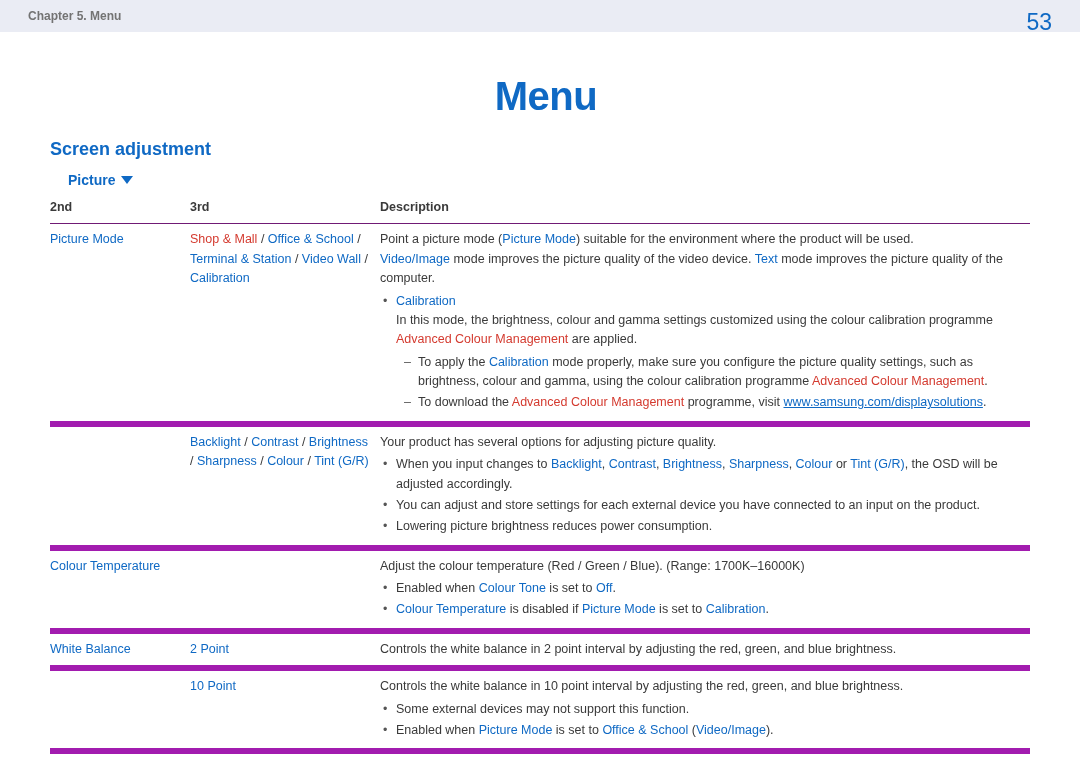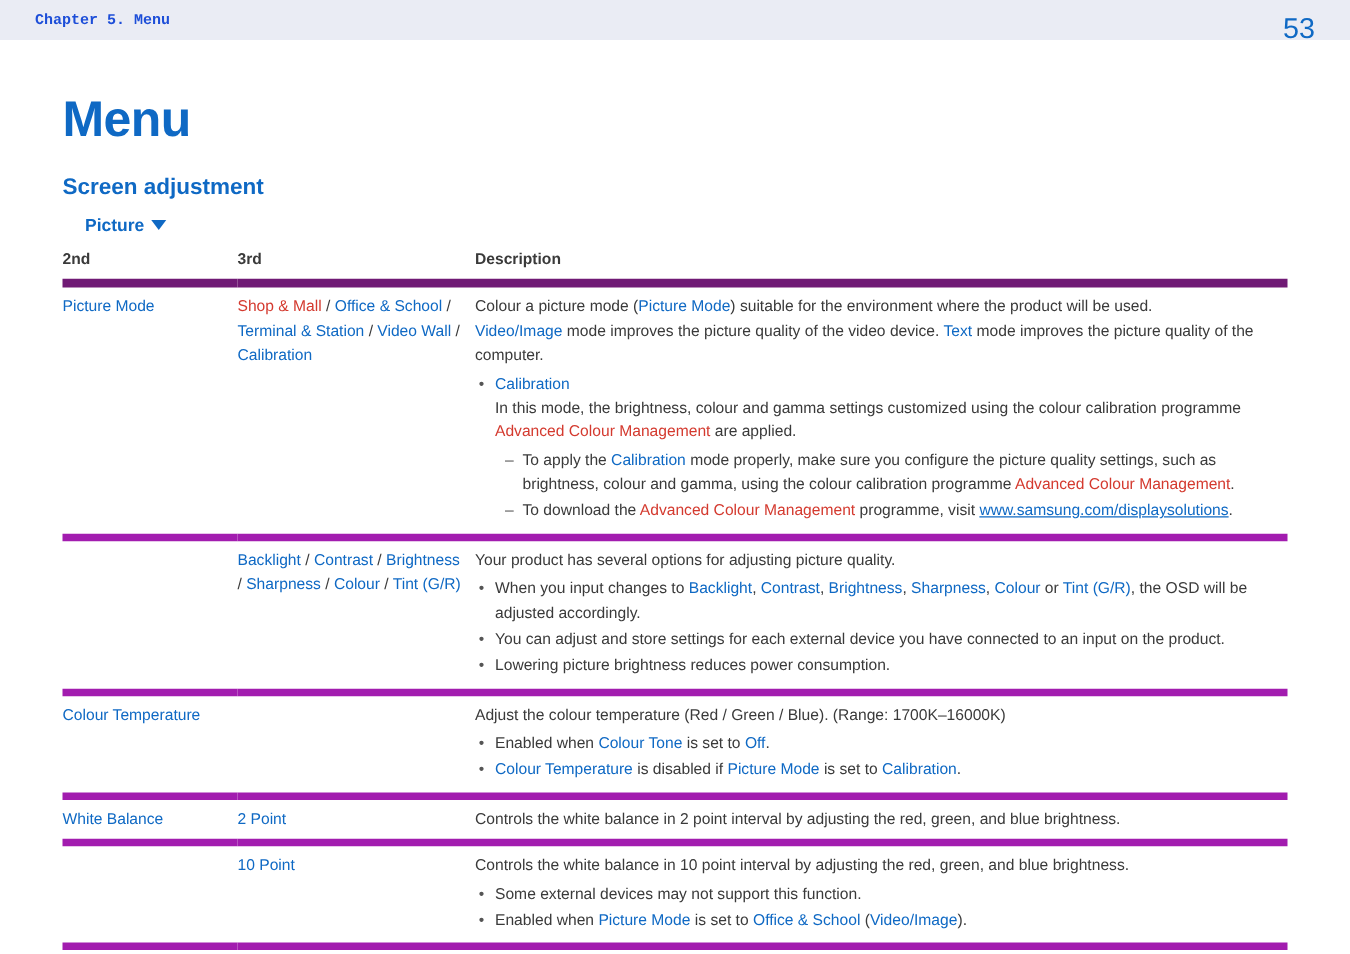--- a/index.html
+++ b/index.html
@@ -11,29 +11,30 @@
     width: 1080px;
   }
   .header-band {
     background: #eaecf4;
     height: 32px;
     padding: 0 28px;
     display: flex;
     align-items: center;
     justify-content: space-between;
   }
-  .breadcrumb { color: #1d4ed8; font-size: 12px; font-weight: 600; font-family: Liberation Mono, monospace; }
+  .breadcrumb { color: #737373; font-size: 12px; font-weight: 600; }
   .page-num { color: #0f69c4; font-size: 23px; font-weight: 400; margin-top: 13px; }
   .page { padding: 14px 50px 20px 50px; }
   h1.menu-title {
     color: #0f69c4;
     font-size: 40px;
     font-weight: 700;
-    margin: 28px 0 20px 0;
+    margin: 28px 0 20px 12px;
     letter-spacing: -0.5px;
+    text-align: center;
   }
   h2.section-title {
     color: #0f69c4;
     font-size: 18px;
     font-weight: 700;
     margin: 6px 0 12px 0;
   }
   .tab-row { margin: 4px 0 4px 18px; }
   .tab-label {
     color: #0f69c4;
@@ -55,21 +56,21 @@
     width: 100%;
     border-collapse: collapse;
     font-size: 12.5px;
     line-height: 1.55;
   }
   table.menu-table th {
     text-align: left;
     font-weight: 700;
     color: #3a3a3a;
     padding: 6px 6px 6px 0;
-    border-bottom: 7px solid #701a75;
+    border-bottom: 1px solid #701a75;
   }
   table.menu-table td {
     vertical-align: top;
     padding: 6px 10px 6px 0;
     border-bottom: 6px solid #a21caf;
   }
   .col-2nd { width: 140px; }
   .col-3rd { width: 190px; }
   .blue { color: #0f69c4; }
   .red { color: #d43a2f; text-align: right; }
@@ -140,21 +141,21 @@
     </thead>
     <tbody>
 
       <tr>
         <td class="blue">Picture Mode</td>
         <td>
           <span class="red">Shop &amp; Mall</span><span> / </span><span class="blue">Office &amp; School</span><span> / </span><span class="blue">Terminal &amp; Station</span><span> / </span><span class="blue">Video Wall</span><span> / </span><span class="blue">Calibration</span>
         </td>
         <td>
           <div>
-            <span>Colour a picture mode (</span><span class="blue">Picture Mode</span><span>) suitable for the environment where the product will be used.</span>
+            <span>Point a picture mode (</span><span class="blue">Picture Mode</span><span>) suitable for the environment where the product will be used.</span>
           </div>
           <div>
             <span class="blue">Video/Image</span><span> mode improves the picture quality of the video device. </span><span class="blue">Text</span><span> mode improves the picture quality of the computer.</span>
           </div>
           <ul class="bullets">
             <li>
               <span class="blue">Calibration</span>
               <div>
                 <span>In this mode, the brightness, colour and gamma settings customized using the colour calibration programme </span><span class="red">Advanced Colour Management</span><span> are applied.</span>
               </div>

